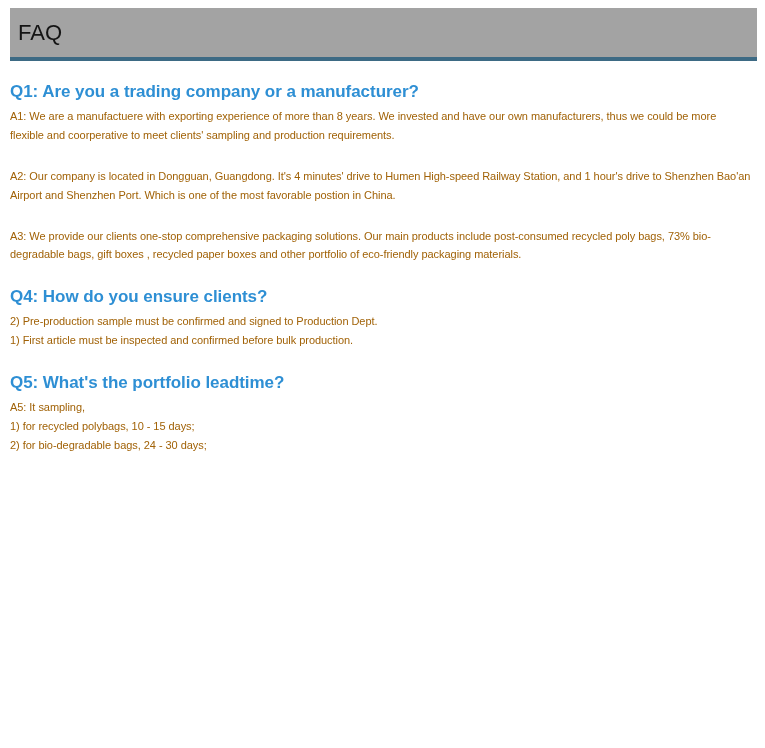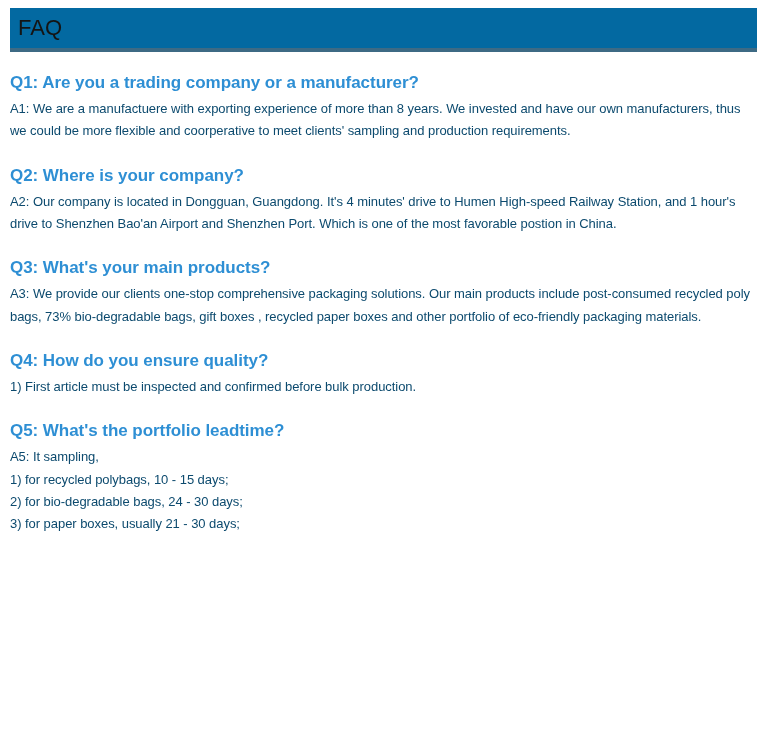--- a/index.html
+++ b/index.html
@@ -19,22 +19,22 @@
     width: 765px;
     height: 748px;
     position: relative;
     background: #ffffff;
     box-sizing: border-box;
   }
 
   
   .faq-header {
     margin: 8px 8px 0 10px;
-    height: 44px;
-    background: #0369a1;
+    height: 53px;
+    background: #a3a3a3;
     border-bottom: 4px solid #3d6a84;
     display: flex;
     align-items: center;
     box-sizing: border-box;
   }
   .faq-header-title {
     font-size: 22px;
     line-height: 1;
     color: #141414;
     font-weight: 400;
@@ -58,22 +58,22 @@
   .faq-question {
     font-size: 17px;
     font-weight: bold;
     color: #2e8fd4;
     line-height: 1.35;
     margin: 0 0 3px 0;
     letter-spacing: -0.05px;
   }
 
   .faq-answer {
-    font-size: 13px;
-    color: #0c4a6e;
+    font-size: 11px;
+    color: #a16207;
     line-height: 1.72;
     margin: 0;
     letter-spacing: -0.05px;
   }
   .faq-answer-line {
     display: block;
   }
 </style>
 </head>
 <body>
@@ -85,41 +85,39 @@
   </div>
 
   <div class="faq-body">
       <div class="faq-item">
         <div class="faq-question">Q1: Are you a trading company or a manufacturer?</div>
         <div class="faq-answer">
           <span class="faq-answer-line">A1: We are a manufactuere with exporting experience of more than 8 years. We invested and have our own manufacturers, thus we could be more flexible and coorperative to meet clients' sampling and production requirements.</span>
         </div>
       </div>
       <div class="faq-item">
-        <div class="faq-question">Q2: Where is your company?</div>
         <div class="faq-answer">
           <span class="faq-answer-line">A2: Our company is located in Dongguan, Guangdong. It's 4 minutes' drive to Humen High-speed Railway Station, and 1 hour's drive to Shenzhen Bao'an Airport and Shenzhen Port. Which is one of the most favorable postion in China.</span>
         </div>
       </div>
       <div class="faq-item">
-        <div class="faq-question">Q3: What's your main products?</div>
         <div class="faq-answer">
           <span class="faq-answer-line">A3: We provide our clients one-stop comprehensive packaging solutions. Our main products include post-consumed recycled poly bags, 73% bio-degradable bags, gift boxes , recycled paper boxes and other portfolio of eco-friendly packaging materials.</span>
         </div>
       </div>
       <div class="faq-item">
-        <div class="faq-question">Q4: How do you ensure quality?</div>
+        <div class="faq-question">Q4: How do you ensure clients?</div>
         <div class="faq-answer">
+          <span class="faq-answer-line">2) Pre-production sample must be confirmed and signed to Production Dept.</span>
           <span class="faq-answer-line">1) First article must be inspected and confirmed before bulk production.</span>
         </div>
       </div>
       <div class="faq-item">
         <div class="faq-question">Q5: What's the portfolio leadtime?</div>
         <div class="faq-answer">
           <span class="faq-answer-line">A5: It sampling,</span>
           <span class="faq-answer-line">1) for recycled polybags, 10 - 15 days;</span>
           <span class="faq-answer-line">2) for bio-degradable bags, 24 - 30 days;</span>
-          <span class="faq-answer-line">3) for paper boxes, usually 21 - 30 days;</span>
         </div>
       </div>
     </div>
 
 </div>
 
 </body></html>

